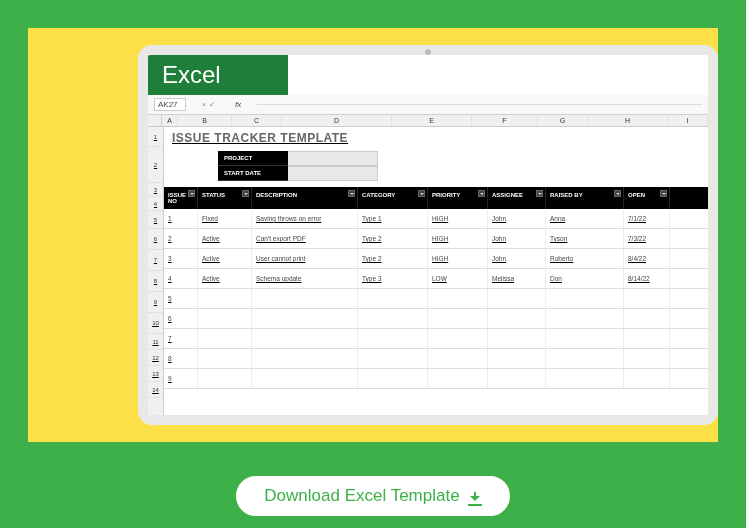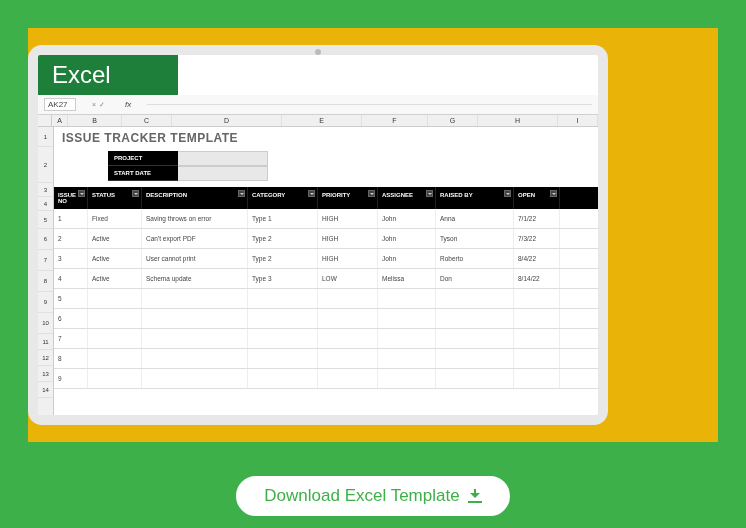--- a/index.html
+++ b/index.html
@@ -5,25 +5,25 @@
   * { box-sizing: border-box; margin: 0; padding: 0; }
   body { font-family: Arial, sans-serif; background: #fff; }
   .outer-frame {
     width: 746px; height: 528px;
     background: #3eb049;
     padding: 28px;
     position: relative;
   }
   .inner-white {
     width: 100%; height: 414px;
-    background: #eab308;
+    background: #fde047;
     position: relative;
     display: flex;
     align-items: center;
-    justify-content: flex-start;
+    justify-content: flex-end;
   }
   .monitor {
     width: 580px;
     background: #e8e8e8;
     border-radius: 14px;
     padding: 10px;
     position: relative;
   }
   .camera {
     position: absolute;
@@ -71,21 +71,21 @@
   .formula-bar-line { flex: 1; border-bottom: 1px solid #ddd; }
   .col-headers {
     display: flex;
     background: #f0f0f0;
     border-bottom: 1px solid #ccc;
     font-size: 7px;
     color: #333;
   }
   .col-corner { width: 16px; border-right: 1px solid #ccc; }
   .col-h { text-align: center; padding: 2px 0; border-right: 1px solid #e0e0e0; }
-  .sheet-body { display: flex; flex: 1; overflow: hidden; }
+  .sheet-body { display: flex; flex: 1; overflow: hidden; text-decoration: underline; }
   .row-headers {
     width: 16px;
     background: #f0f0f0;
     border-right: 1px solid #ccc;
     font-size: 6px;
     color: #333;
     display: flex;
     flex-direction: column;
   }
   .row-h { text-align: center; border-bottom: 1px solid #e0e0e0; flex: 0 0 auto; }
@@ -146,21 +146,21 @@
   }
   .download-btn {
     background: #fff;
     color: #3eb049;
     border: 2px solid #3eb049;
     border-radius: 24px;
     padding: 10px 28px;
     font-size: 17px;
     font-weight: 400;
     display: flex;
-    align-items: center;
+    align-items: flex-end;
     gap: 8px;
     cursor: pointer;
   }
   .dl-icon {
     width: 14px; height: 14px;
     position: relative;
   }
   .dl-icon::before {
     content: '';
     position: absolute;

